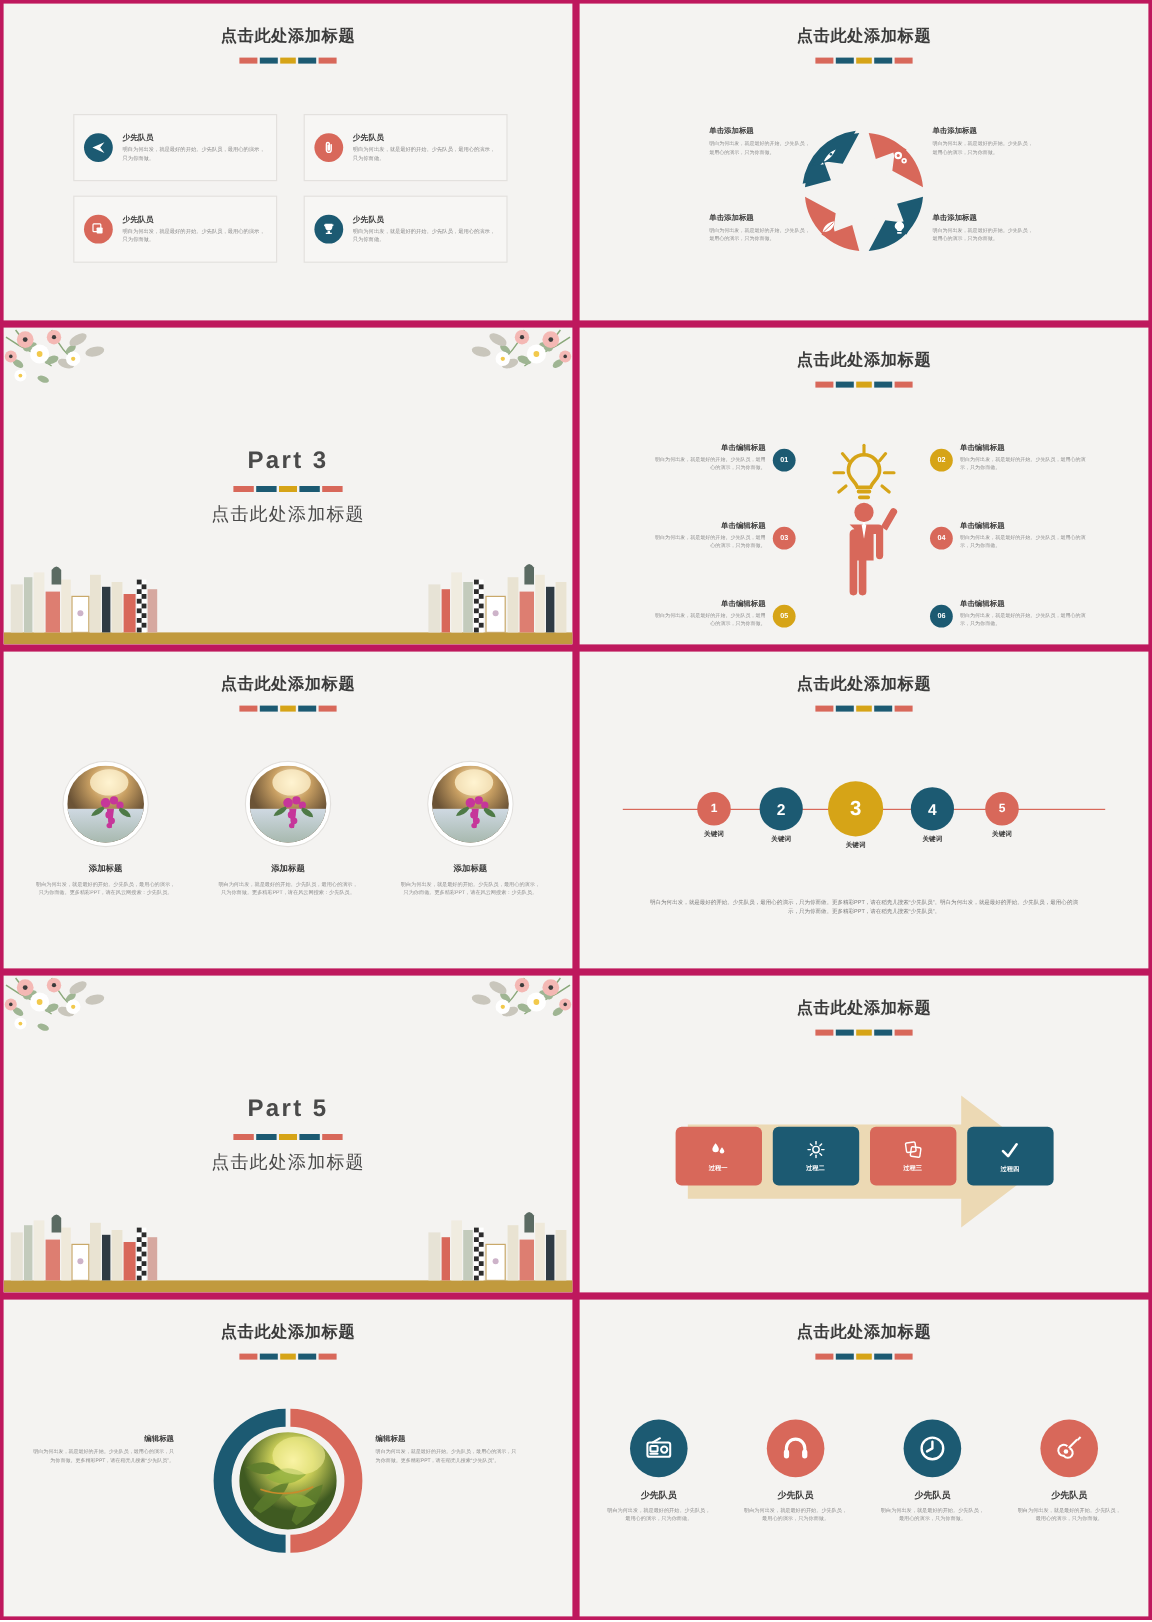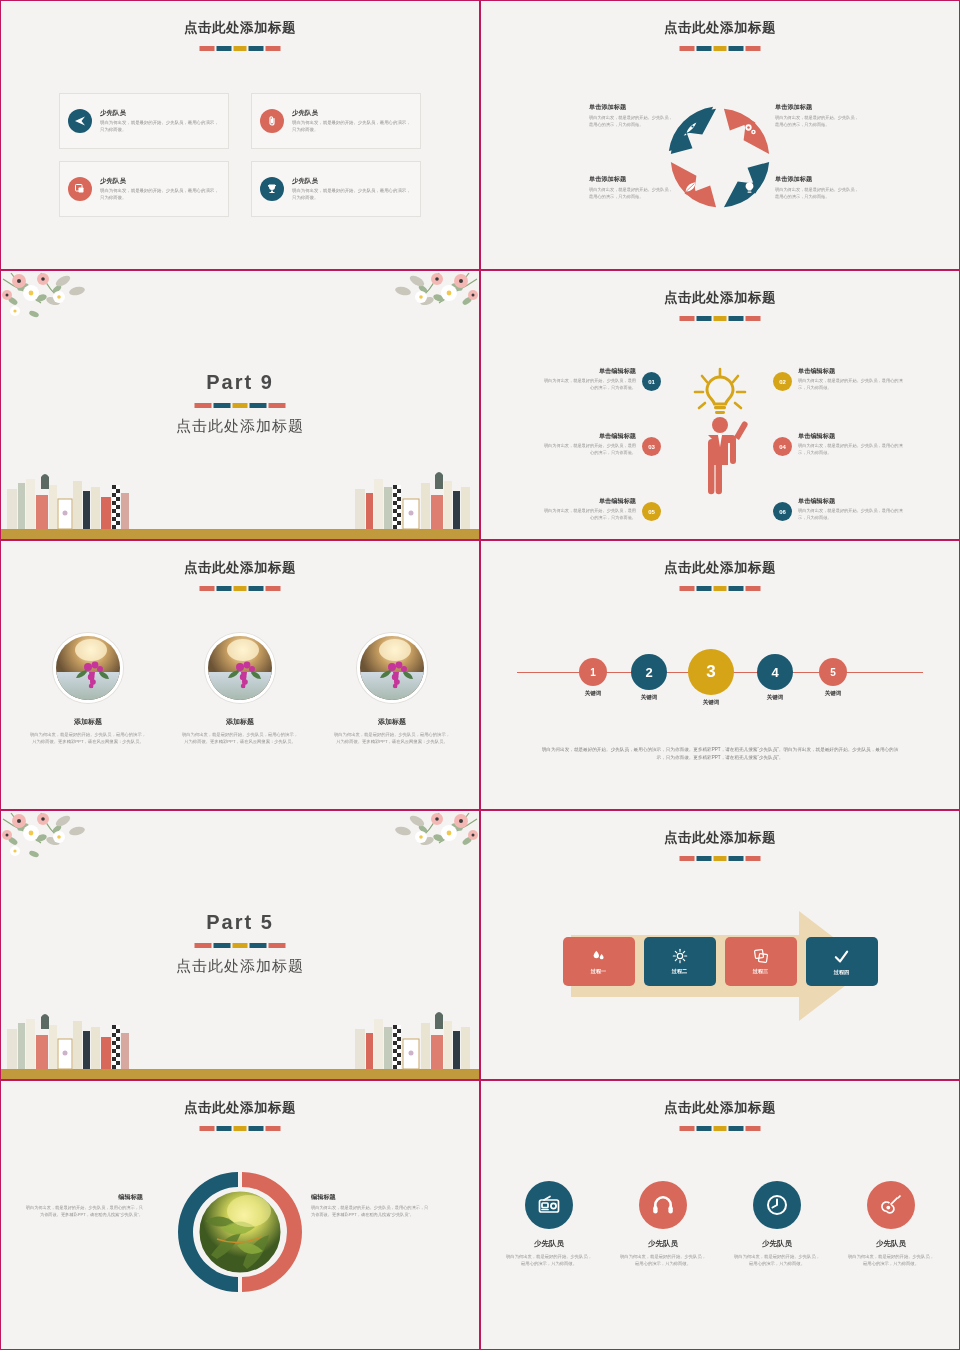--- a/index.html
+++ b/index.html
@@ -13,21 +13,21 @@
     display: grid;
     grid-template-columns: 480px 480px;
     grid-template-rows: repeat(5, 270px);
     width: 960px; height: 1352px;
     background: #ffffff;
   }
   .slide {
     position: relative;
     width: 480px; height: 270px;
     background: #f4f3f1;
-    border: 1px solid #be185d;
+    border: 3px solid #be185d;
     overflow: hidden;
     padding-left: 40px;
   }
 
   
   .s-title {
     position: absolute; left: 0; right: 0; top: 18px;
     text-align: center;
     font-size: 13.5px; font-weight: 600; color: #3b3b3b;
     letter-spacing: .5px;
@@ -369,21 +369,21 @@
         </g>
         <g>
           <circle cx="30" cy="22" r="8" fill="#ffffff"></circle>
             <circle cx="30" cy="22" r="2.4" fill="#f2c94c"></circle>
           <circle cx="58" cy="26" r="6" fill="#ffffff"></circle>
             <circle cx="58" cy="26" r="1.8" fill="#f2c94c"></circle>
         </g>
       </g>
     </svg>
 
-    <div class="part-title">Part  9</div>
+    <div class="part-title">Part  3</div>
     <div class="part-bar">
       <i class="r"></i>
         <i class="b"></i>
         <i class="y"></i>
         <i class="b"></i>
         <i class="r"></i>
     </div>
     <div class="part-sub">点击此处添加标题</div>
 
     <svg class="shelf" viewBox="0 0 480 70" preserveAspectRatio="none">

